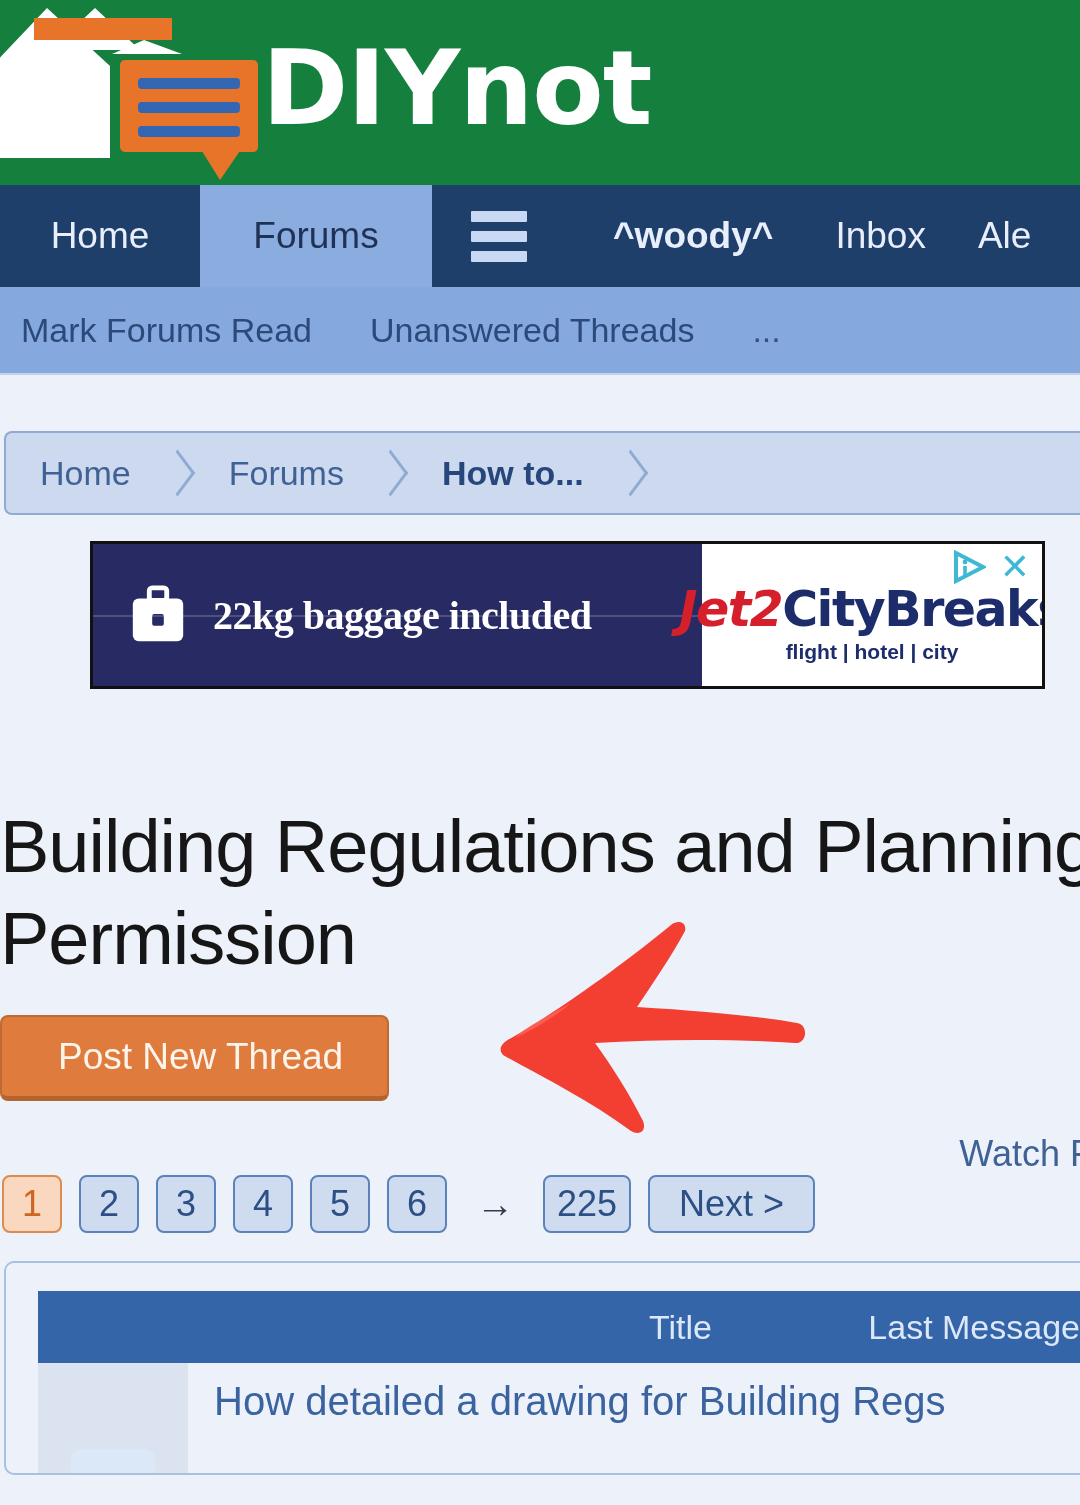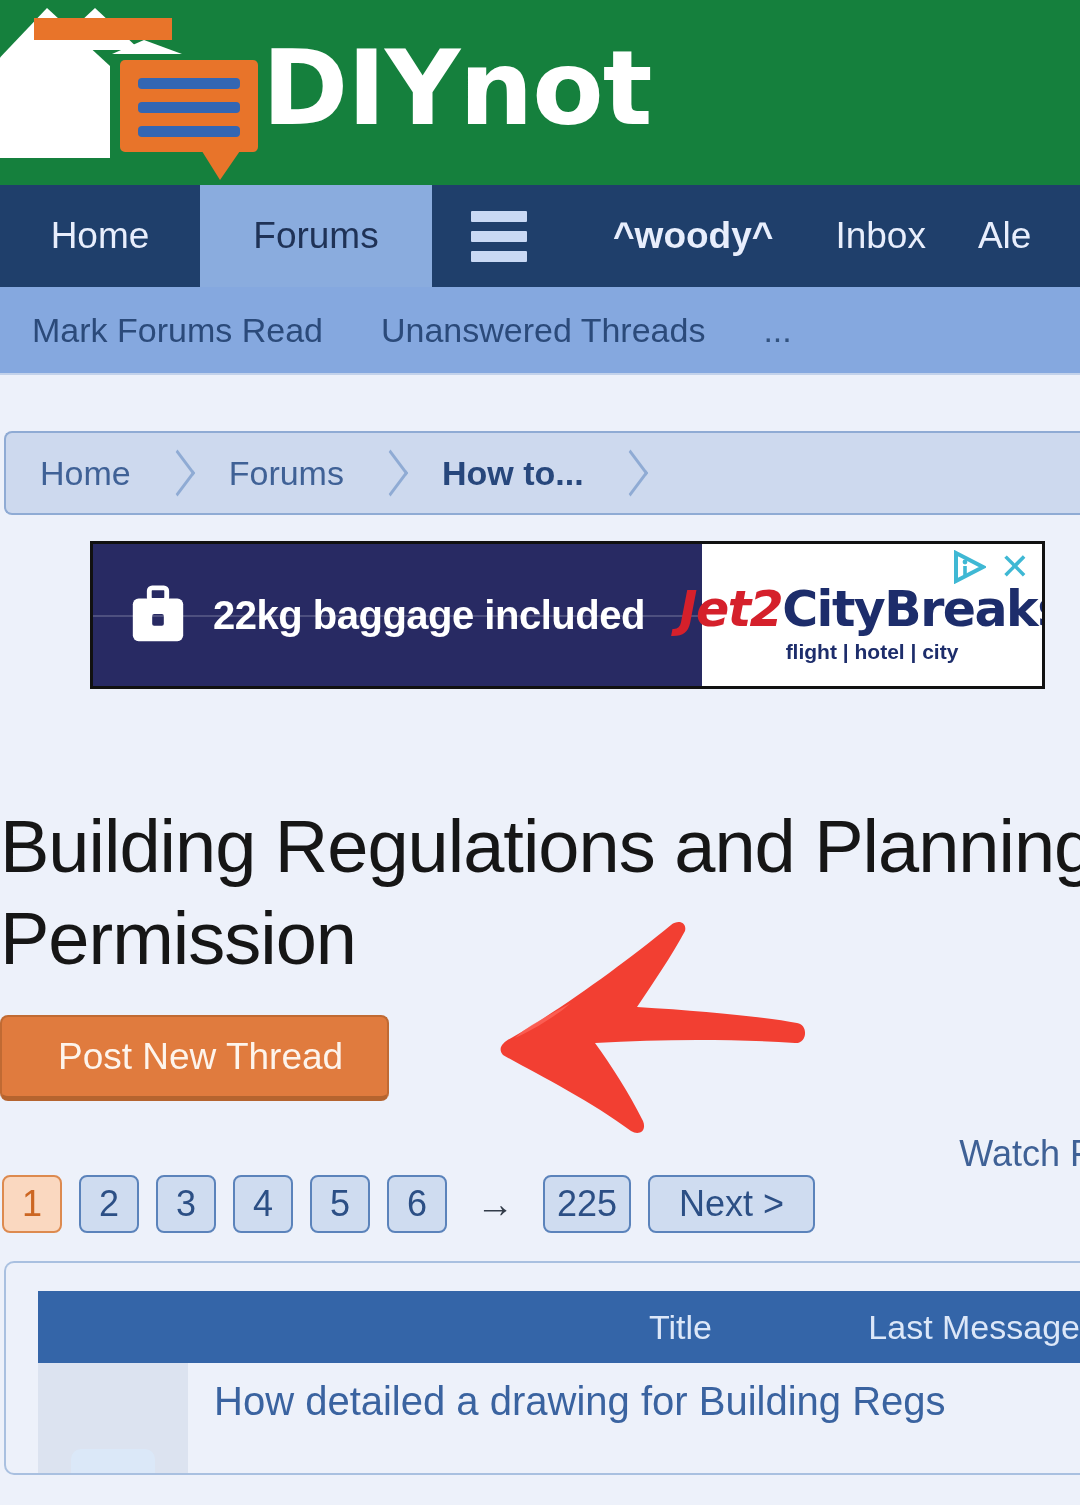--- a/index.html
+++ b/index.html
@@ -91,21 +91,21 @@
   .nav-item.user { font-weight: 700; padding: 0 36px 0 48px; }
   .nav-item.inbox { padding: 0 26px; }
   .nav-item.alerts { padding: 0 26px; }
 
   
   .nav-secondary {
     height: 88px;
     background: #85a8df;
     display: flex;
     align-items: center;
-    padding-left: 32px;
+    padding-left: 21px;
     white-space: nowrap;
     overflow: hidden;
     border-bottom: 2px solid #c3d2ea;
   }
   .subnav-item {
     font-size: 34px;
     color: #2b4a7a;
     margin-right: 58px;
   }
   .subnav-item.dots { font-size: 34px; color: #32527f; margin-right: 0; }
@@ -188,21 +188,21 @@
     width: 62px;
     height: 62px;
     margin-right: 24px;
     flex: 0 0 auto;
   }
   .ad-headline {
     font-size: 40px;
     font-weight: 700;
     color: #ffffff;
     letter-spacing: -0.5px;
-    font-family: Liberation Sans, sans-serif;
+    font-family: Liberation Serif, serif;
     white-space: nowrap;
   }
   .ad-right {
     width: 340px;
     background: #ffffff;
     position: relative;
     display: flex;
     flex-direction: column;
     align-items: center;
     justify-content: center;

